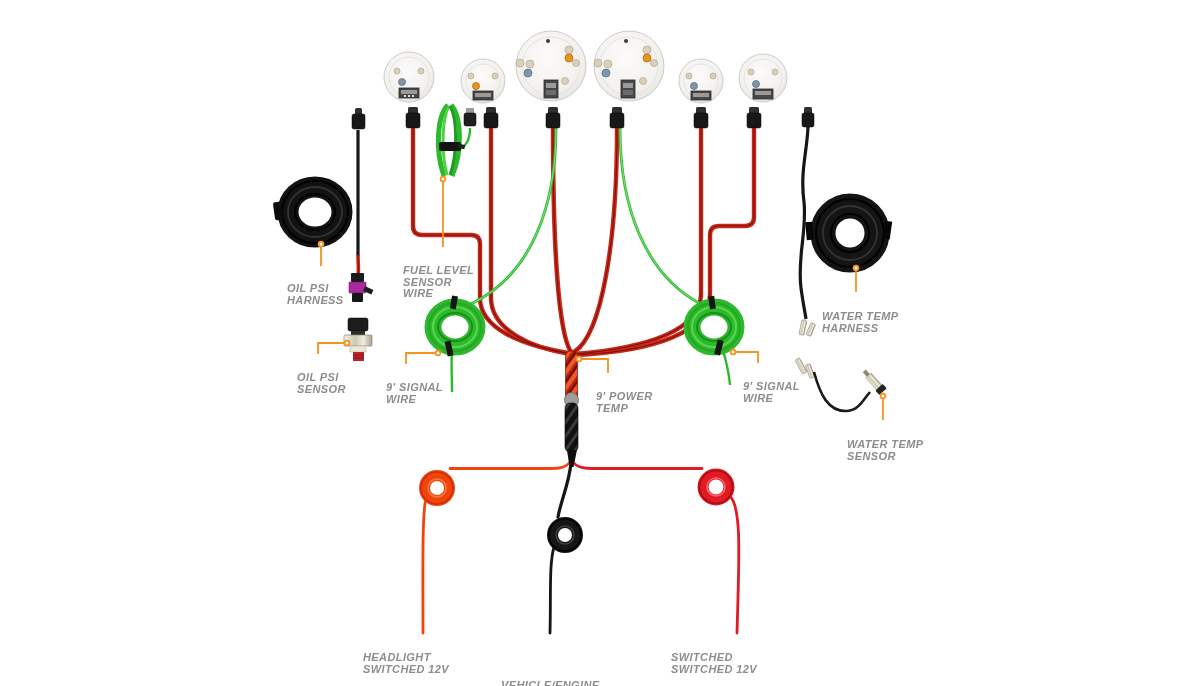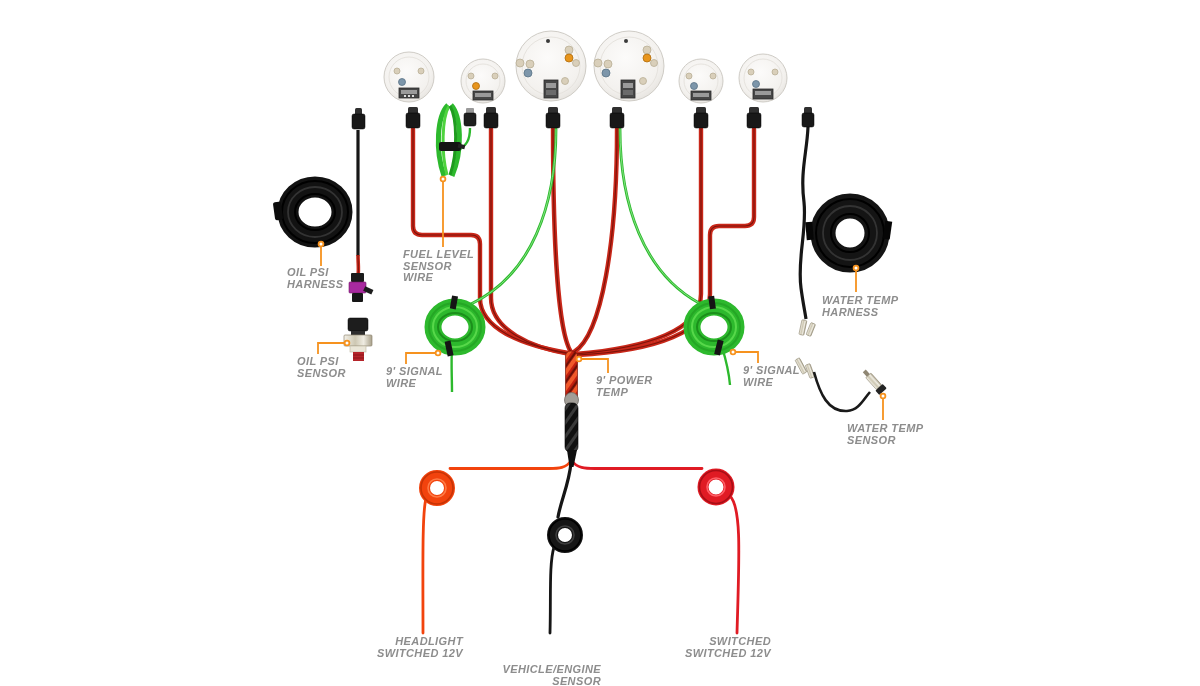--- a/index.html
+++ b/index.html
@@ -1,22 +1,22 @@
 <!DOCTYPE html>
 <html><head>
 <meta charset="utf-8">
 <style>
   html,body{margin:0;padding:0;background:#fff;}
   .canvas{position:relative;width:1200px;height:686px;background:#fff;overflow:hidden;
           font-family:"Liberation Sans",sans-serif;}
   svg{position:absolute;left:0;top:0;}
   .lbl{position:absolute;font:italic bold 11px "Liberation Sans",sans-serif;
-       color:#8d8d8d;letter-spacing:.4px;line-height:11.6px;white-space:nowrap;}
+       color:#8d8d8d;letter-spacing:.4px;line-height:11.6px;white-space:nowrap;margin-top:16px;}
   .lbl span{display:block;}
-  .lbl.center{text-align:right;width:100px;}
+  .lbl.center{text-align:left;width:100px;}
 </style>
 </head>
 <body>
 
 <div class="canvas">
 
 <svg width="1200" height="686" viewBox="0 0 1200 686">
   <defs>
     <radialGradient id="gaugeFace" cx="45%" cy="38%" r="70%">
       <stop offset="0" stop-color="#fcfbfa"></stop>

